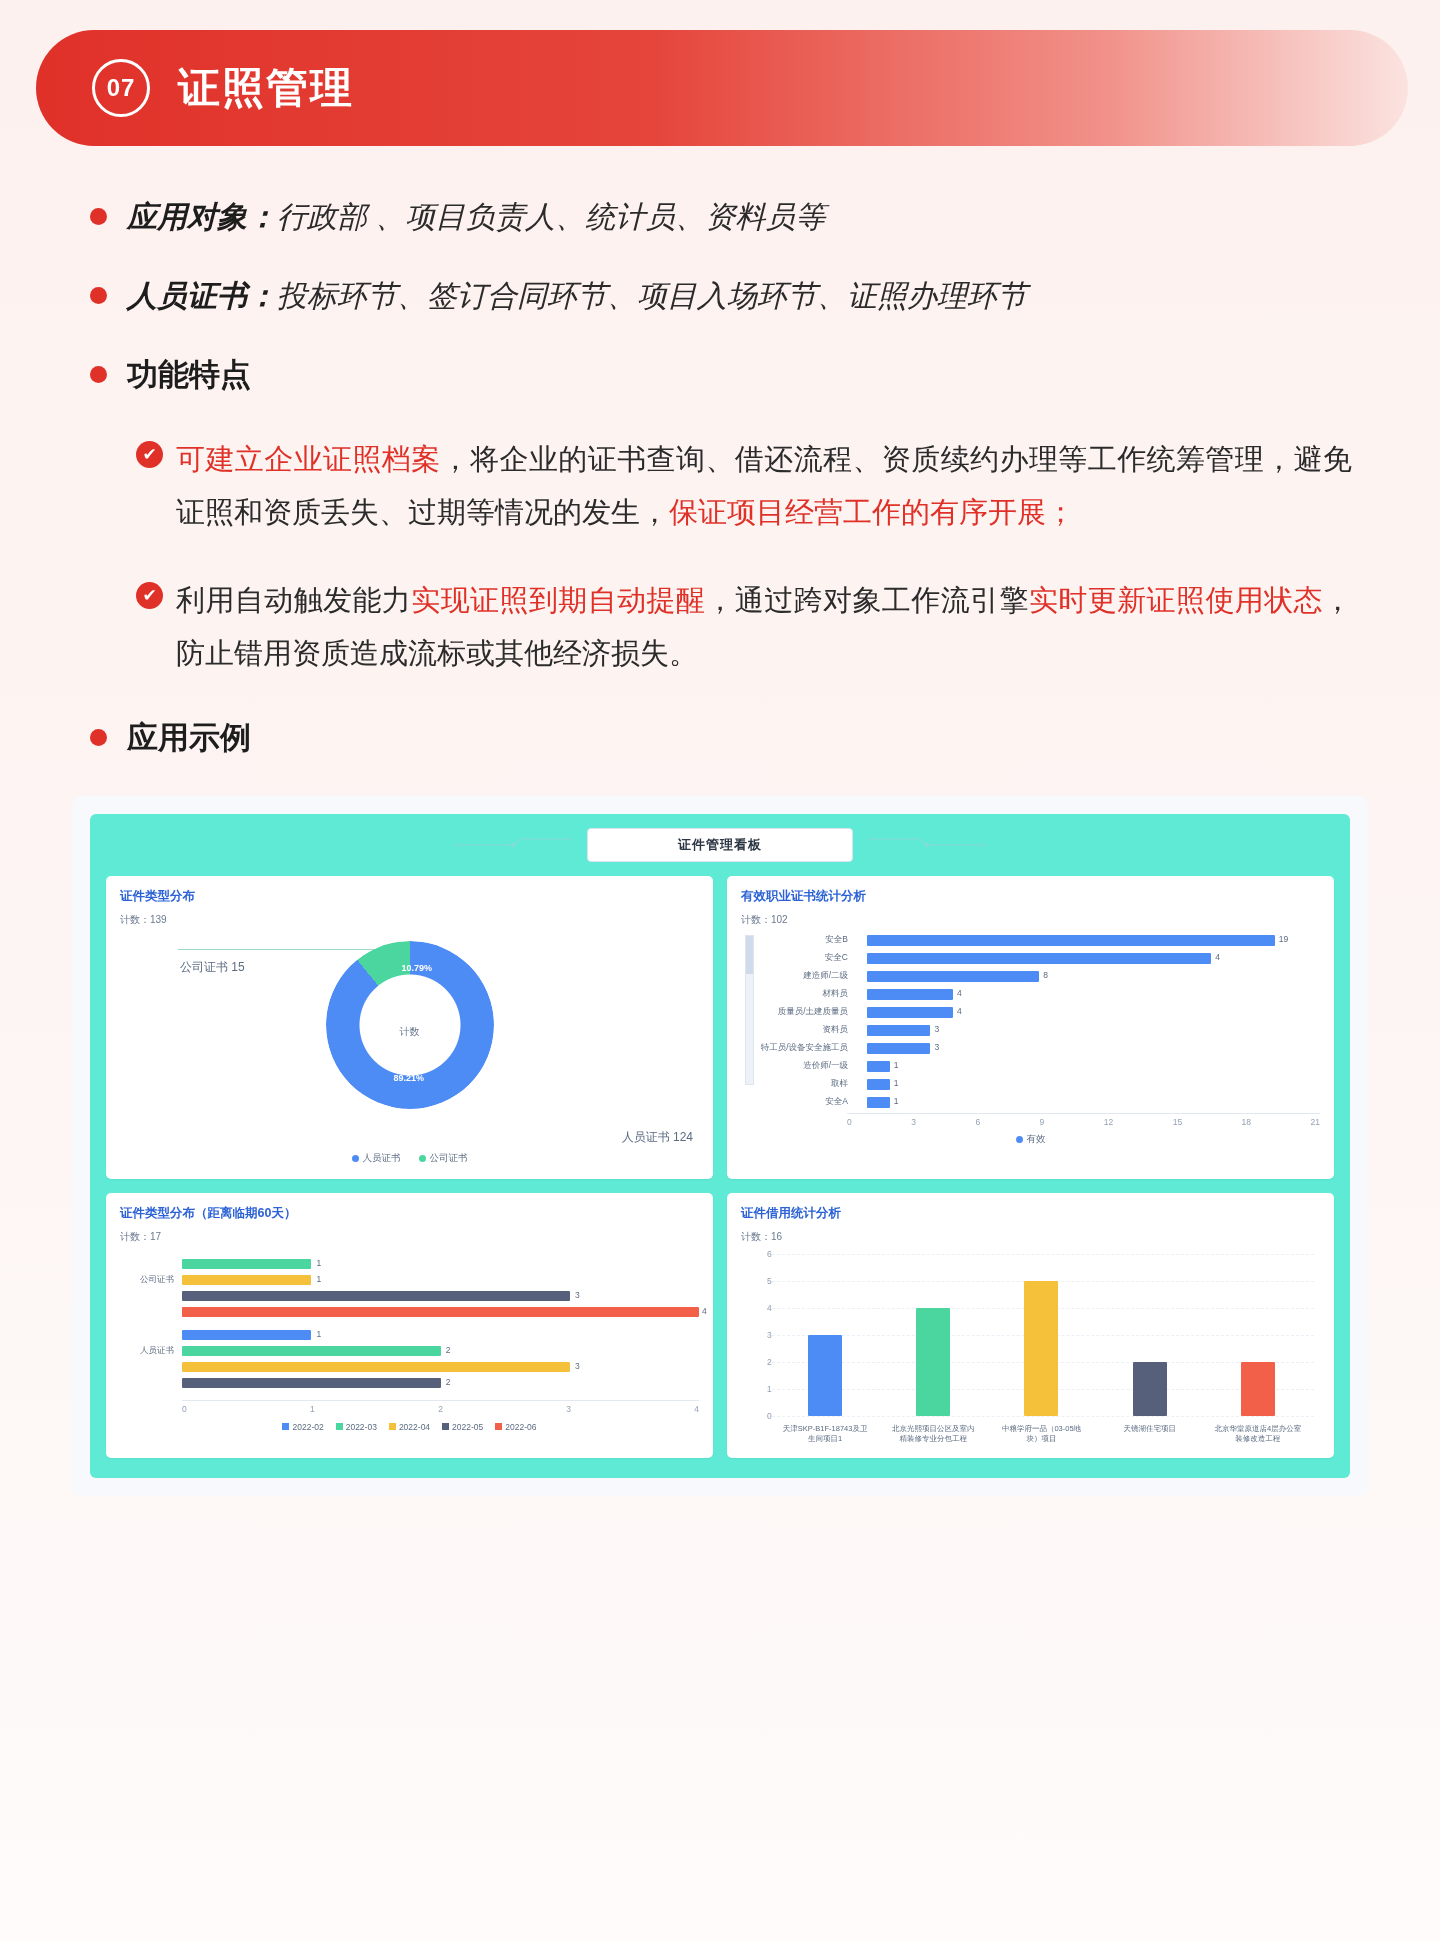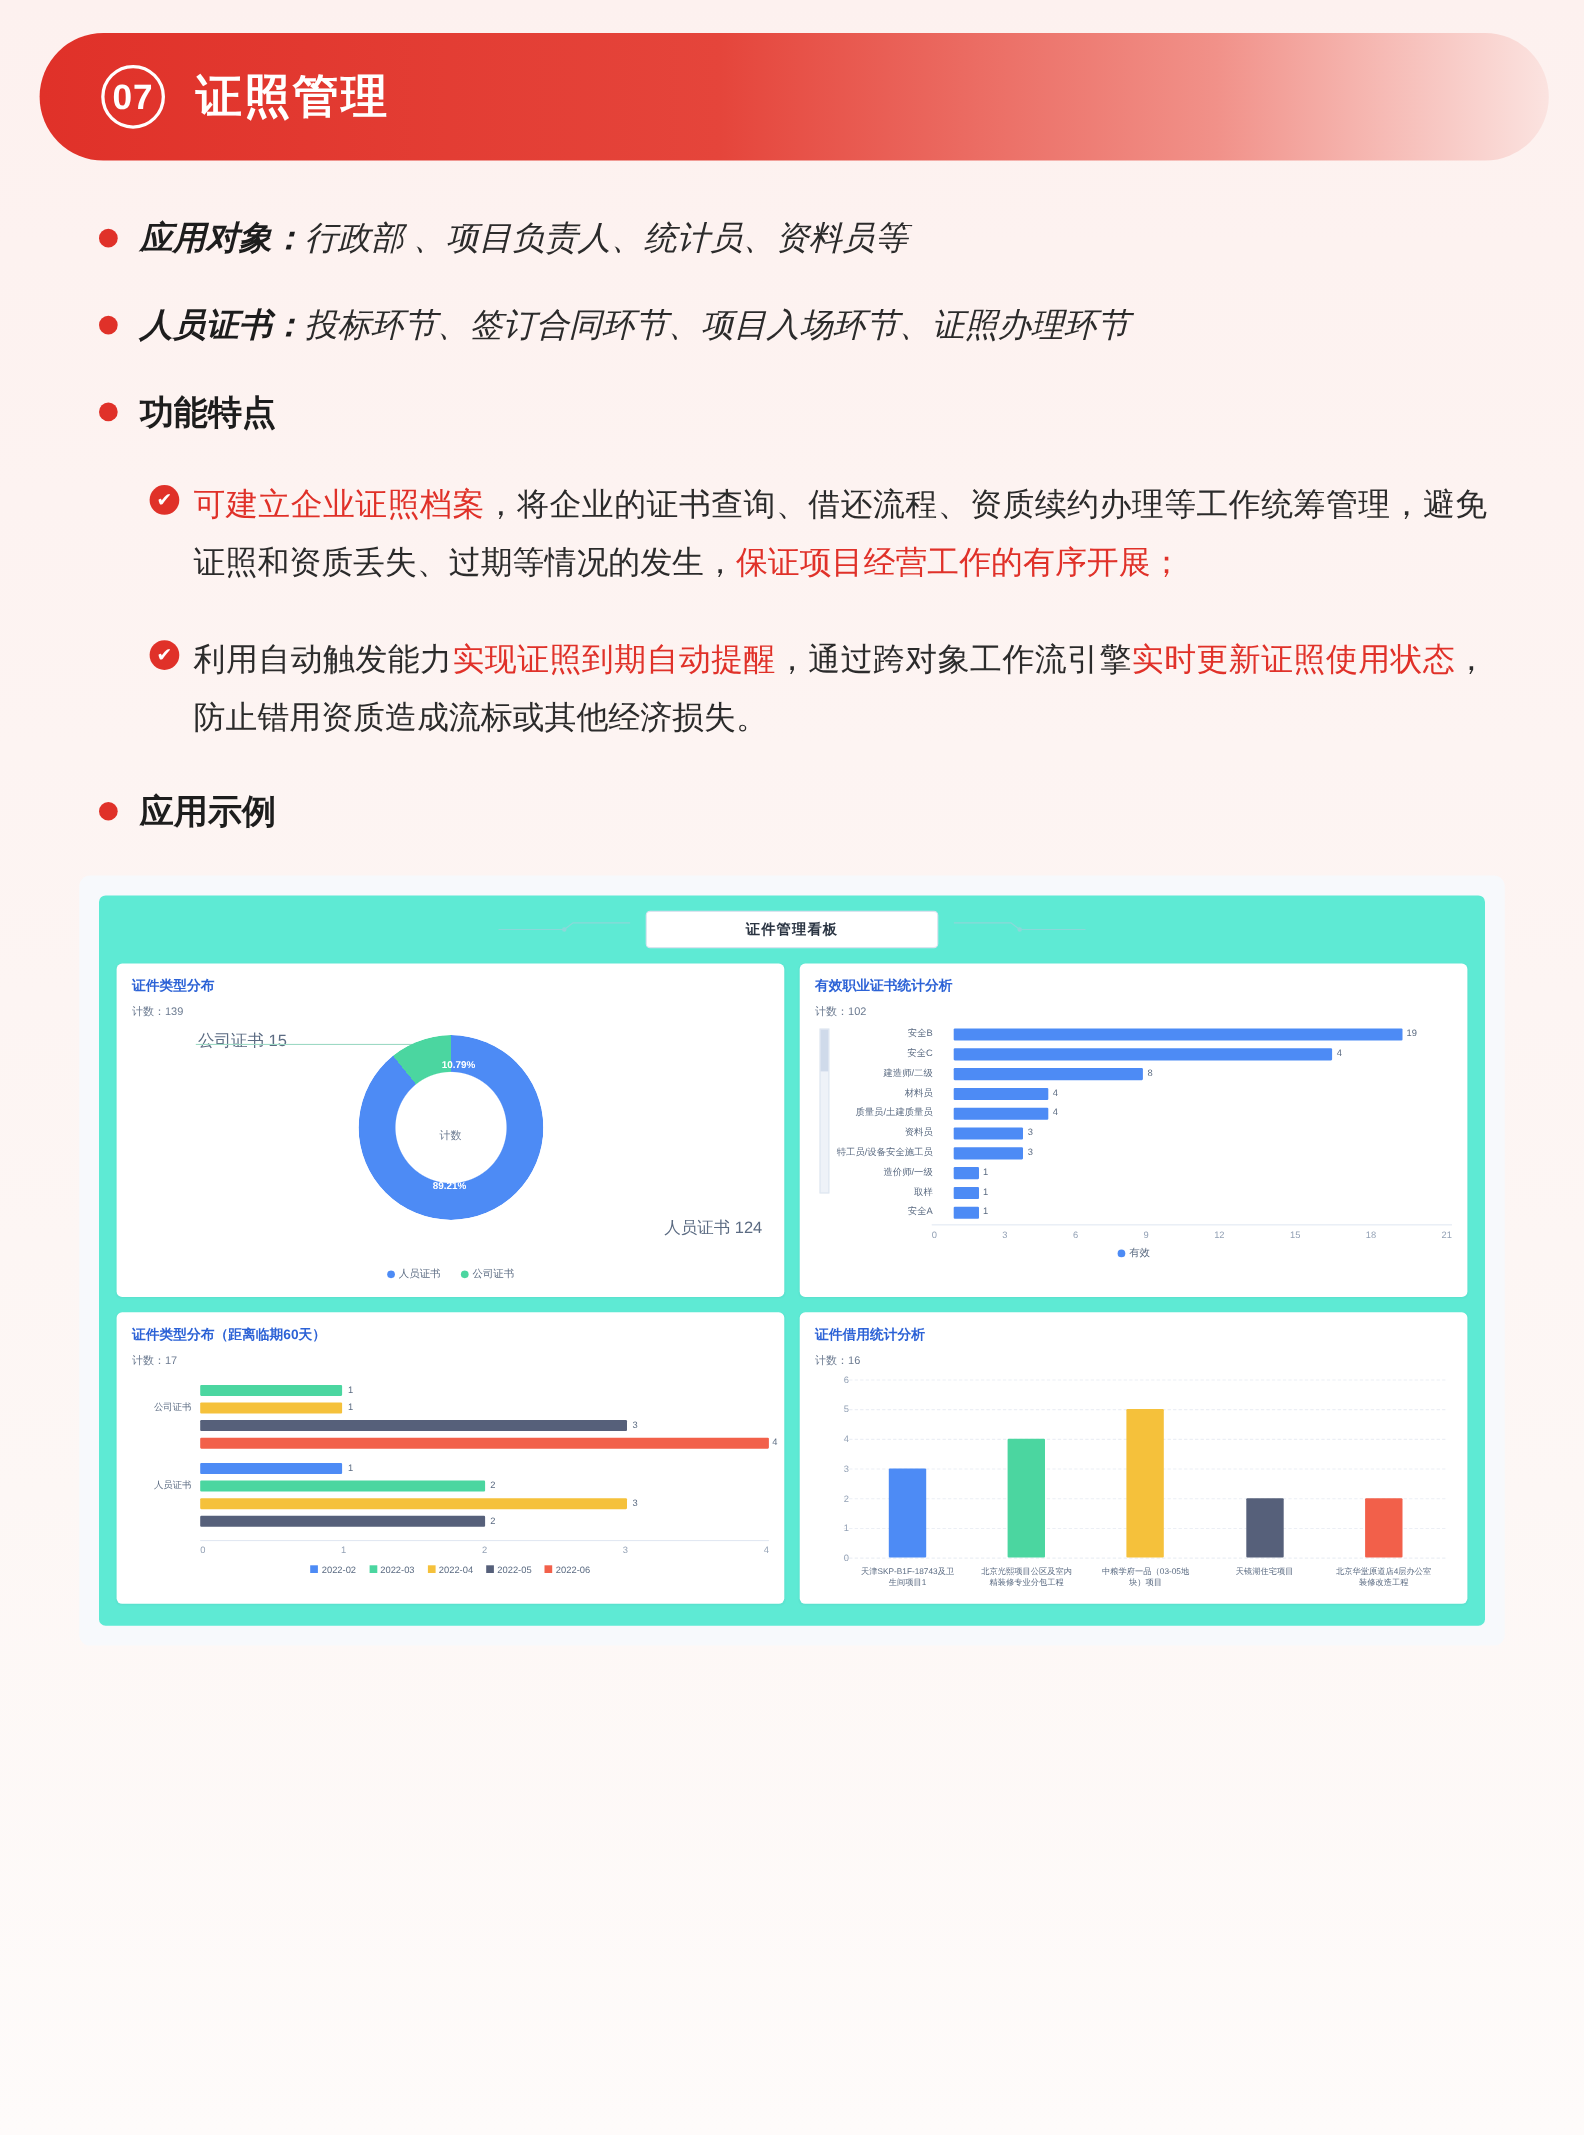--- a/index.html
+++ b/index.html
@@ -35,21 +35,21 @@
   }
   .badge {
     width: 58px;
     height: 58px;
     border-radius: 50%;
     border: 3px solid #ffffff;
     color: #ffffff;
     display: flex;
     align-items: center;
     justify-content: center;
-    font-size: 32px;
+    font-size: 24px;
     font-weight: bold;
     letter-spacing: 1px;
     flex: 0 0 auto;
   }
   .banner-title {
     color: #ffffff;
     font-size: 42px;
     font-weight: bold;
     margin-left: 28px;
     letter-spacing: 2px;
@@ -198,22 +198,23 @@
     color: #6b7a90;
   }
   .donut-lbl {
     position: absolute;
     font-size: 9px;
     color: #fff;
     font-weight: bold;
   }
   .donut-note {
     position: absolute;
-    font-size: 15px;
+    font-size: 12px;
     color: #5b6b82;
+    margin-top: 22px;
   }
   .leader {
     position: absolute;
     border-top: 1px solid #9dd9c4;
   }
   .legend {
     display: flex;
     justify-content: center;
     gap: 18px;
     font-size: 9.5px;

